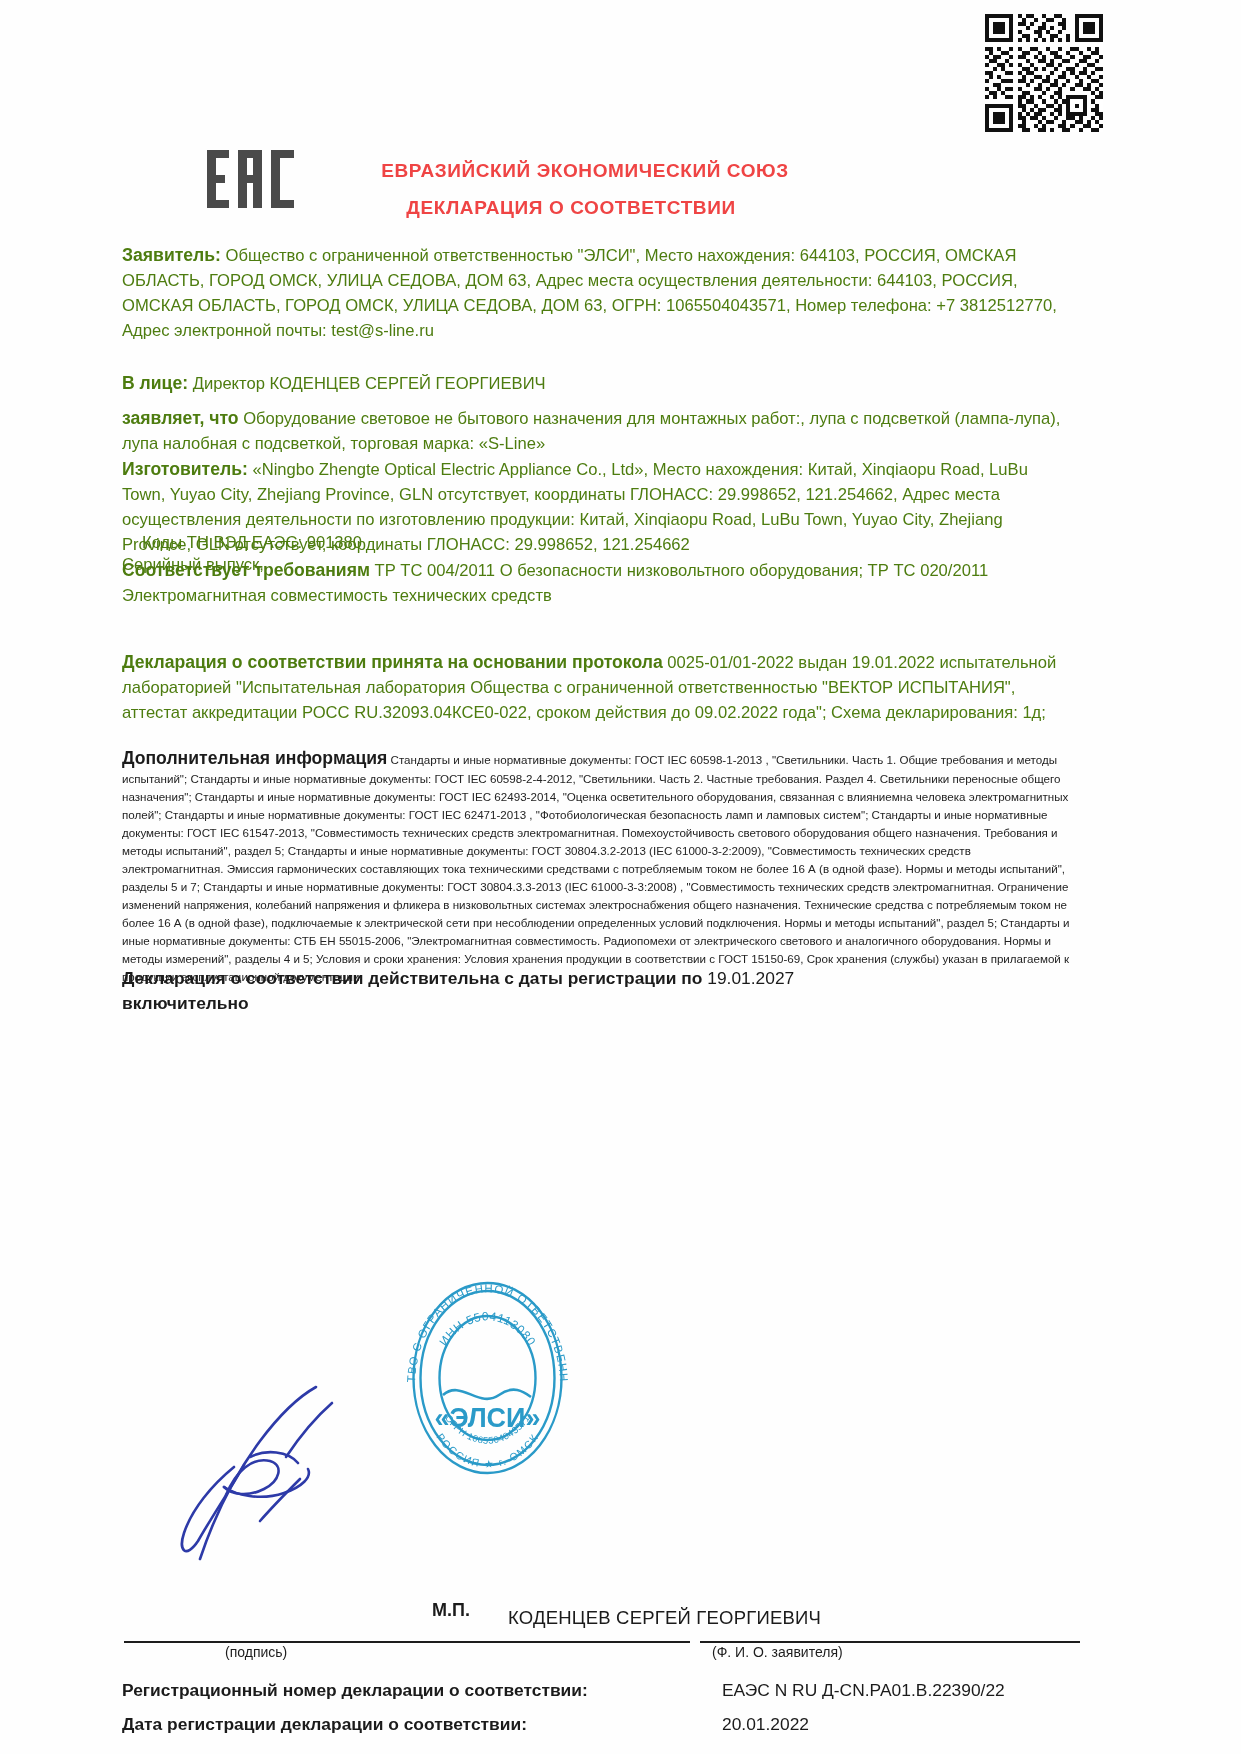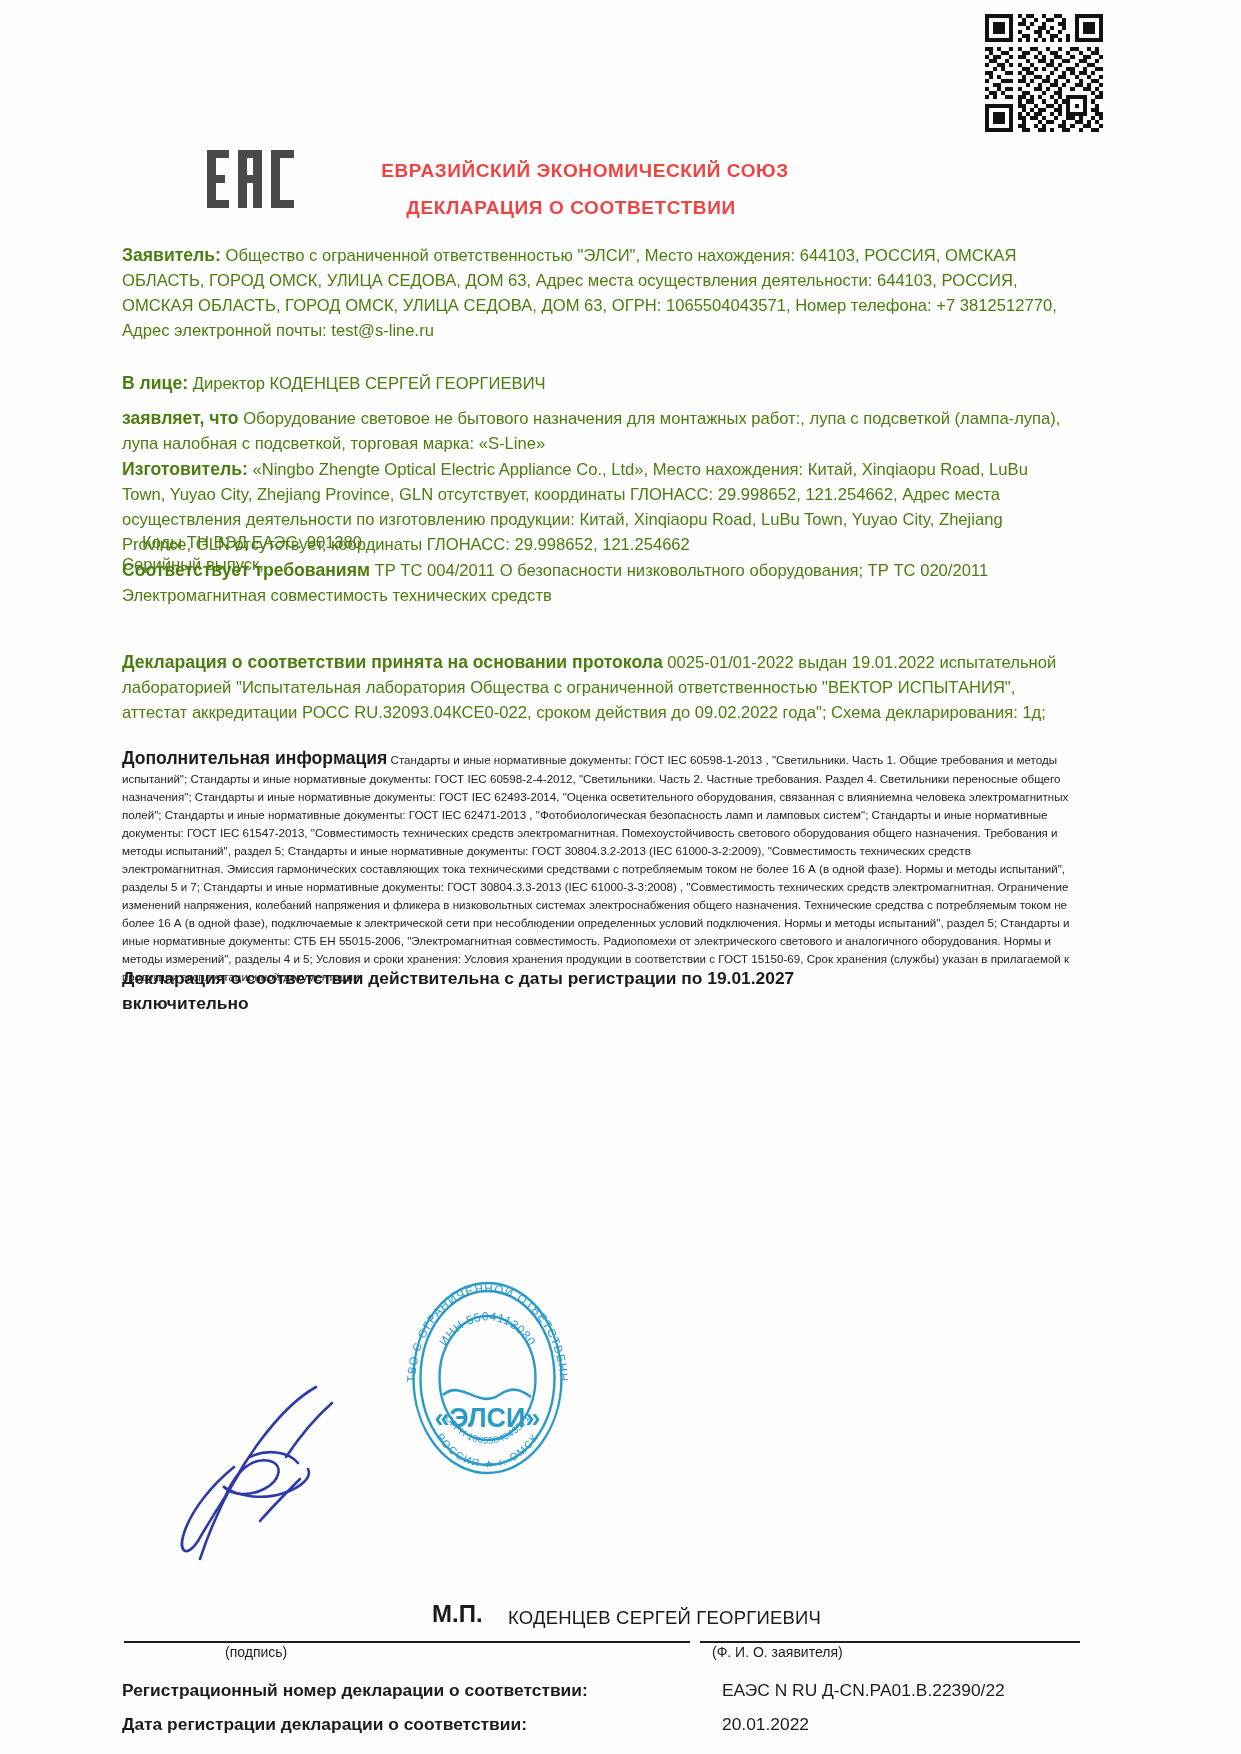--- a/index.html
+++ b/index.html
@@ -95,21 +95,21 @@
 
   #validity-block {
     position: absolute;
     left: 122px;
     top: 966px;
     width: 948px;
     font-size: 17.4px;
     line-height: 25px;
     font-weight: bold;
   }
-  #validity-block .plain { font-weight: bold; }
+  #validity-block .plain { font-weight: normal; }
 
   
   #company-stamp {
     position: absolute;
     left: 395px;
     top: 1275px;
     width: 185px;
     height: 205px;
   }
 
@@ -120,21 +120,21 @@
     top: 1345px;
     width: 260px;
     height: 220px;
   }
 
   
   #mp-label {
     position: absolute;
     left: 432px;
     top: 1600px;
-    font-size: 24px;
+    font-size: 18px;
     font-weight: bold;
   }
   #signer-name {
     position: absolute;
     left: 508px;
     top: 1607px;
     font-size: 18.5px;
     letter-spacing: 0.2px;
   }
   #sign-rule-left {

